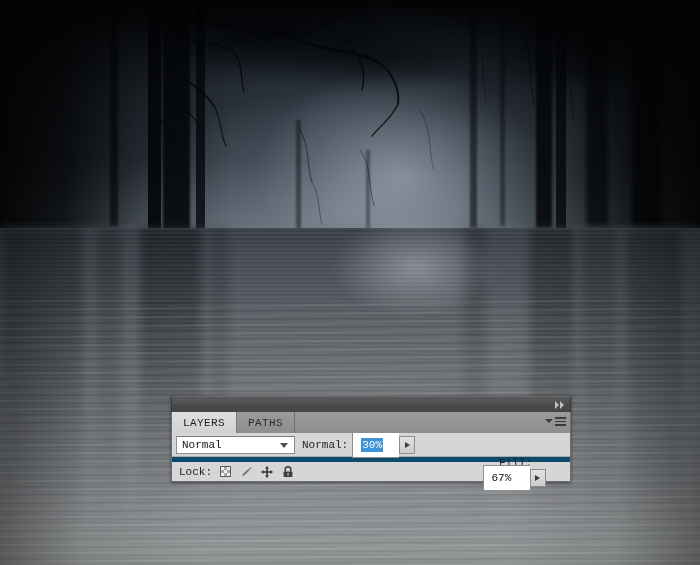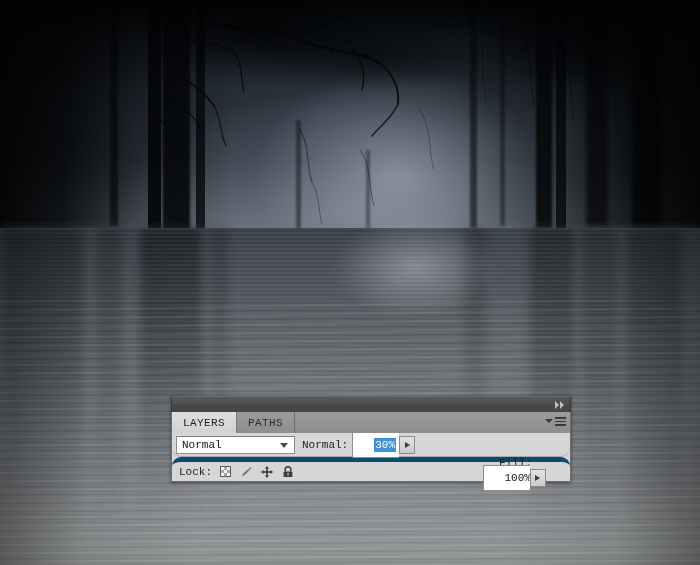--- a/index.html
+++ b/index.html
@@ -208,21 +208,20 @@
     border-right: 1px solid #6e6e6e;
     border-bottom: 1px solid #6e6e6e;
     height: 49px;
   }
 
   .ps-row {
     display: flex;
     align-items: center;
     height: 24px;
     padding: 0 4px;
-    border-radius: 9px;
   }
   .ps-row.row1 { border-bottom: 1px solid #a9a9a9; }
   .ps-row.row2 { border-top: 5px solid #0c4a6e; height: 24px; }
 
   
   .blend-select {
     position: relative;
     width: 119px;
     height: 18px;
     background: #ffffff;
@@ -260,21 +259,21 @@
     margin-left: 4px;
   }
   .num-box {
     width: 47px;
     height: 26px;
     background: #ffffff;
     border: 1px solid #8d8d8d;
     border-right: none;
     display: flex;
     align-items: center;
-    padding-left: 21px;
+    padding-left: 8px;
     cursor: text;
   }
   .num-val {
     font-size: 11px;
     color: #111;
   }
   .num-val.selected {
     background: #3d92d8;
     color: #ffffff;
     padding: 1px 1px;
@@ -479,21 +478,21 @@
             </svg>
           </div>
         </div>
 
         <div class="fill-spacer"></div>
 
         <div class="fill-group">
           <span class="field-label">Fill:</span>
           <div class="num-field">
             <div class="num-box">
-              <span class="num-val">100%</span>
+              <span class="num-val">67%</span>
             </div>
             <div class="spin-btn">
               <span class="spin-tri"></span>
             </div>
           </div>
           <div style="width:108px"></div>
         </div>
       </div>
 
     </div>

